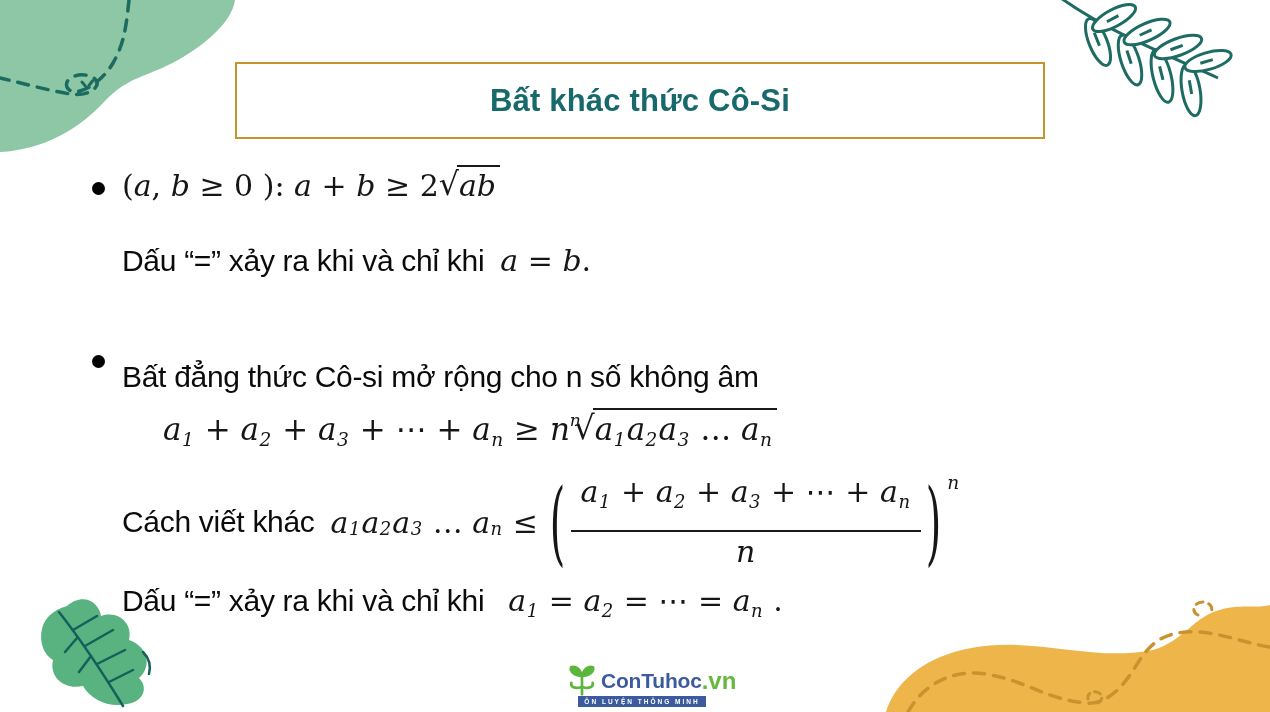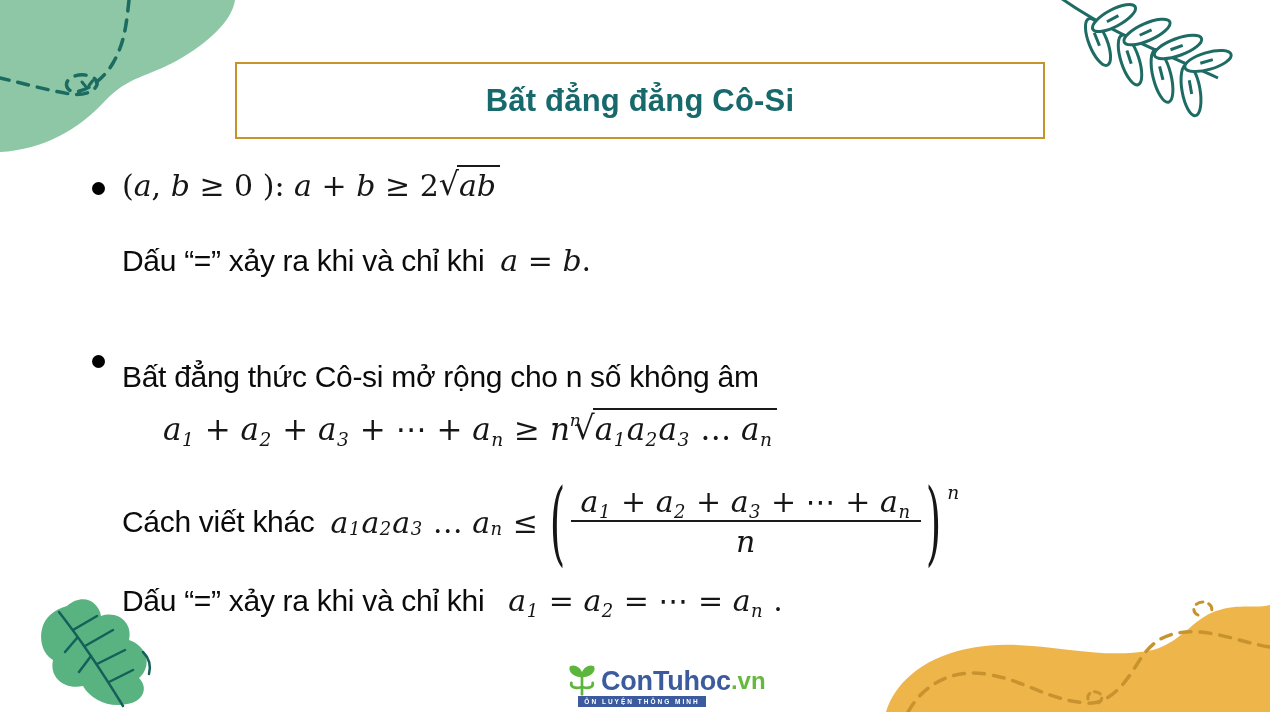--- a/index.html
+++ b/index.html
@@ -36,30 +36,30 @@
   .math.center { align-items:center; }
   .math span { white-space:pre; }
   .mi { font-style:italic; }
   .mr { font-style:normal; }
   .ms { font-style:italic; font-size:0.6em; position:relative; top:0.34em; margin:0 1px 0 0.5px; }
   .msqrt { white-space:nowrap; }
   .midx { font-style:italic; font-size:0.55em; vertical-align:0.85em; margin-right:-7px; }
   .mrad { font-size:1.06em; margin-right:-2px; position:relative; top:-0.02em; }
   .mbar { display:inline-block; border-top:2.5px solid #1a1a1a; padding:0 4px 0 2px; line-height:1.25; }
   .mfrac { display:inline-flex; flex-direction:column; align-items:center; align-self:center; margin:0 2px; }
-  .mnum { padding:0 10px 0; border-bottom:2.5px solid #1a1a1a; line-height:1.15; }
+  .mnum { padding:0 10px 20px; border-bottom:2.5px solid #1a1a1a; line-height:1.15; }
   .mden { padding-top:3px; line-height:1.15; }
   .mpc { display:inline-flex; align-items:center; }
   .mpar { display:inline-block; align-self:center; font-size:1.3em; transform:scaleY(2.35) scaleX(1.02); margin:0 3px; font-weight:300; }
   .msup { font-style:italic; font-size:0.62em; align-self:flex-start; position:relative; top:-0.15em; margin-left:3px; }
 
   
   .logo { position:absolute; left:566px; top:664px; width:180px; height:46px; }
   .logo-row { position:absolute; left:0; top:0; display:flex; align-items:center; }
-  .brand { font-size:27px; font-weight:bold; color:#3b5b9e; letter-spacing:-0.2px; margin-left:3px; }
+  .brand { font-size:21px; font-weight:bold; color:#3b5b9e; letter-spacing:-0.2px; margin-left:3px; }
   .brand-suffix { font-size:24px; font-weight:bold; color:#67b83f; }
   .tagline-bar {
     position:absolute; left:12px; top:32px; width:128px; height:11px;
     background:#3b5b9e; color:#ffffff; font-size:6.5px; font-weight:bold;
     letter-spacing:2px; display:flex; align-items:center; justify-content:center;
   }
 </style>
 </head>
 <body>
 
@@ -124,21 +124,21 @@
   </svg>
 
   <svg class="deco" style="left:880px;top:575px;" width="390" height="137" viewBox="0 0 390 137">
     <path d="M6,137 C14,110 40,84 86,74 C150,60 208,86 268,76 C300,70 312,44 336,36 C360,28 376,34 390,30 L390,137 Z" fill="#eeb54b"></path>
     <path d="M28,137 C44,108 74,94 106,99 C148,106 164,124 206,128 C224,130 240,116 254,94 C266,74 276,62 298,58 C328,52 362,68 390,72" fill="none" stroke="#c8932f" stroke-width="3.5" stroke-dasharray="11 9" stroke-linecap="round"></path>
     <path d="M318,40 a9,7 0 1 1 13,-3" fill="none" stroke="#c8932f" stroke-width="3" stroke-dasharray="7 6" stroke-linecap="round"></path>
     <path d="M208,124 a7,6 0 1 1 10,4" fill="none" stroke="#c8932f" stroke-width="3" stroke-dasharray="6 5" stroke-linecap="round"></path>
   </svg>
 
   <div class="title-box">
-    <span class="title-text">Bất đẳng đẳng Cô-Si</span>
+    <span class="title-text">Bất khác thức Cô-Si</span>
   </div>
 
   <span class="dot" style="left:92px;top:182px;"></span>
   <div class="row" style="left:122px;top:165px;">
     <span class="math">
         <span class="mr">(</span>
         <span class="mi">a</span>
         <span class="mr">, </span>
         <span class="mi">b</span>
         <span class="mr"> ≥ 0 ): </span>

